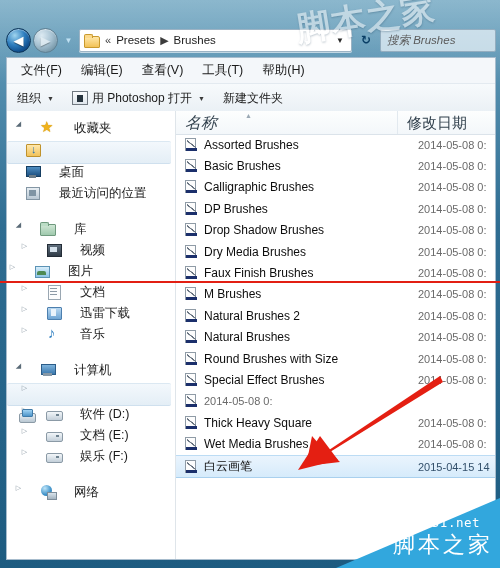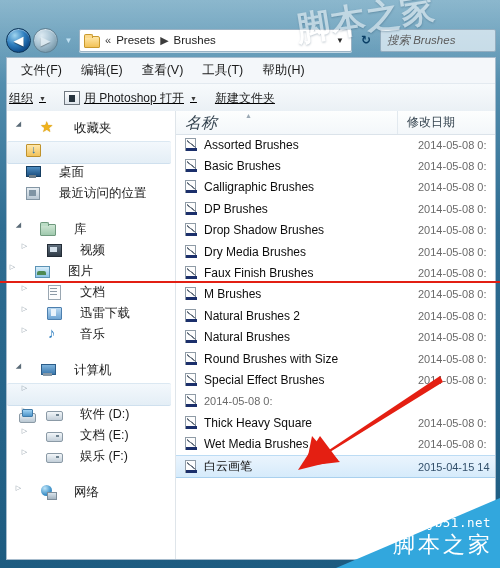--- a/index.html
+++ b/index.html
@@ -81,23 +81,22 @@
     position:absolute;left:6px;top:57px;right:4px;bottom:8px;
     background:#fff;border:1px solid #a7bccd;overflow:hidden;
   }
   #menubar{
     height:25px;background:#f4f7fa;display:flex;align-items:center;
     padding-left:14px;gap:19px;border-bottom:1px solid #e3eaf0;
   }
   .menuitem{font-size:12.5px;color:#1b1b1b;white-space:nowrap;}
   #toolbar{
     height:28px;background:linear-gradient(180deg,#f7fafc 0%,#eaf0f5 100%);
-    display:flex;align-items:center;padding-left:2px;gap:18px;
+    display:flex;align-items:center;padding-left:10px;gap:18px;
     border-bottom:1px solid #cfd9e2;
-    text-decoration:underline;
   }
   .tbitem{display:flex;align-items:center;gap:4px;font-size:12px;color:#1b1b1b;white-space:nowrap;}
   .tbcaret{font-size:7px;color:#3a3a3a;margin-left:2px;}
   #psicon{
     width:14px;height:12px;background:linear-gradient(180deg,#fbfcfd,#dfe6ec);
     border:1px solid #707880;display:flex;align-items:center;justify-content:center;
   }
   #psicon i{display:block;width:6px;height:7px;background:#26333d;}
   #body{position:absolute;left:0;top:53px;right:0;bottom:0;display:flex;}
   
@@ -226,21 +225,21 @@
     height:23px;background:linear-gradient(180deg,#fdfefe 0%,#f3f7fa 100%);
     border-bottom:1px solid #dbe3ea;display:flex;align-items:center;position:relative;
   }
   #sortarrow{
     position:absolute;left:69px;top:1px;font-size:7px;color:#9aa8b4;
   }
   .colname{
     font-size:16px;color:#33424e;padding-left:9px;flex:0 0 auto;width:222px;
     border-right:1px solid #e2e9ef;height:23px;line-height:23px;box-sizing:border-box;font-style:italic;
   }
-  .coldate{font-size:12px;color:#33424e;padding-left:9px;flex:1 1 auto;height:23px;line-height:23px;}
+  .coldate{font-size:15px;color:#33424e;padding-left:9px;flex:1 1 auto;height:23px;line-height:23px;}
   #rows{position:absolute;left:0;top:23px;right:0;bottom:0;}
   .row{
     height:21.4px;display:flex;align-items:center;position:relative;
   }
   .row.sel{
     background:linear-gradient(180deg,#eaf4fd 0%,#d6ebfb 100%);
     border-top:1px solid #bcdcf4;border-bottom:1px solid #a9d0ee;
   }
   .fileicon{
     width:13px;height:14px;flex:0 0 auto;margin:0 6px 0 9px;position:relative;
@@ -278,21 +277,21 @@
     letter-spacing:1px;transform:rotate(-9deg);text-shadow:0 1px 2px rgba(0,40,70,.5);
   }
   #wm-corner{
     position:absolute;right:0;bottom:0;width:164px;height:70px;z-index:45;overflow:hidden;
   }
   #wm-corner .tri{
     position:absolute;right:0;bottom:0;width:0;height:0;
     border-left:164px solid transparent;border-bottom:70px solid #32a7dd;
   }
   #wm-corner .url{
-    position:absolute;right:9px;bottom:38px;font-size:12.5px;color:#ffffff;
+    position:absolute;right:20px;bottom:38px;font-size:12.5px;color:#ffffff;
     font-family:"DejaVu Sans Mono",monospace;letter-spacing:.5px;
   }
   #wm-corner .cn{
     position:absolute;right:7px;bottom:8px;font-size:22px;color:#ffffff;
     letter-spacing:3px;font-family:"DejaVu Sans",sans-serif;
   }
 </style>
 </head>
 <body>
 

